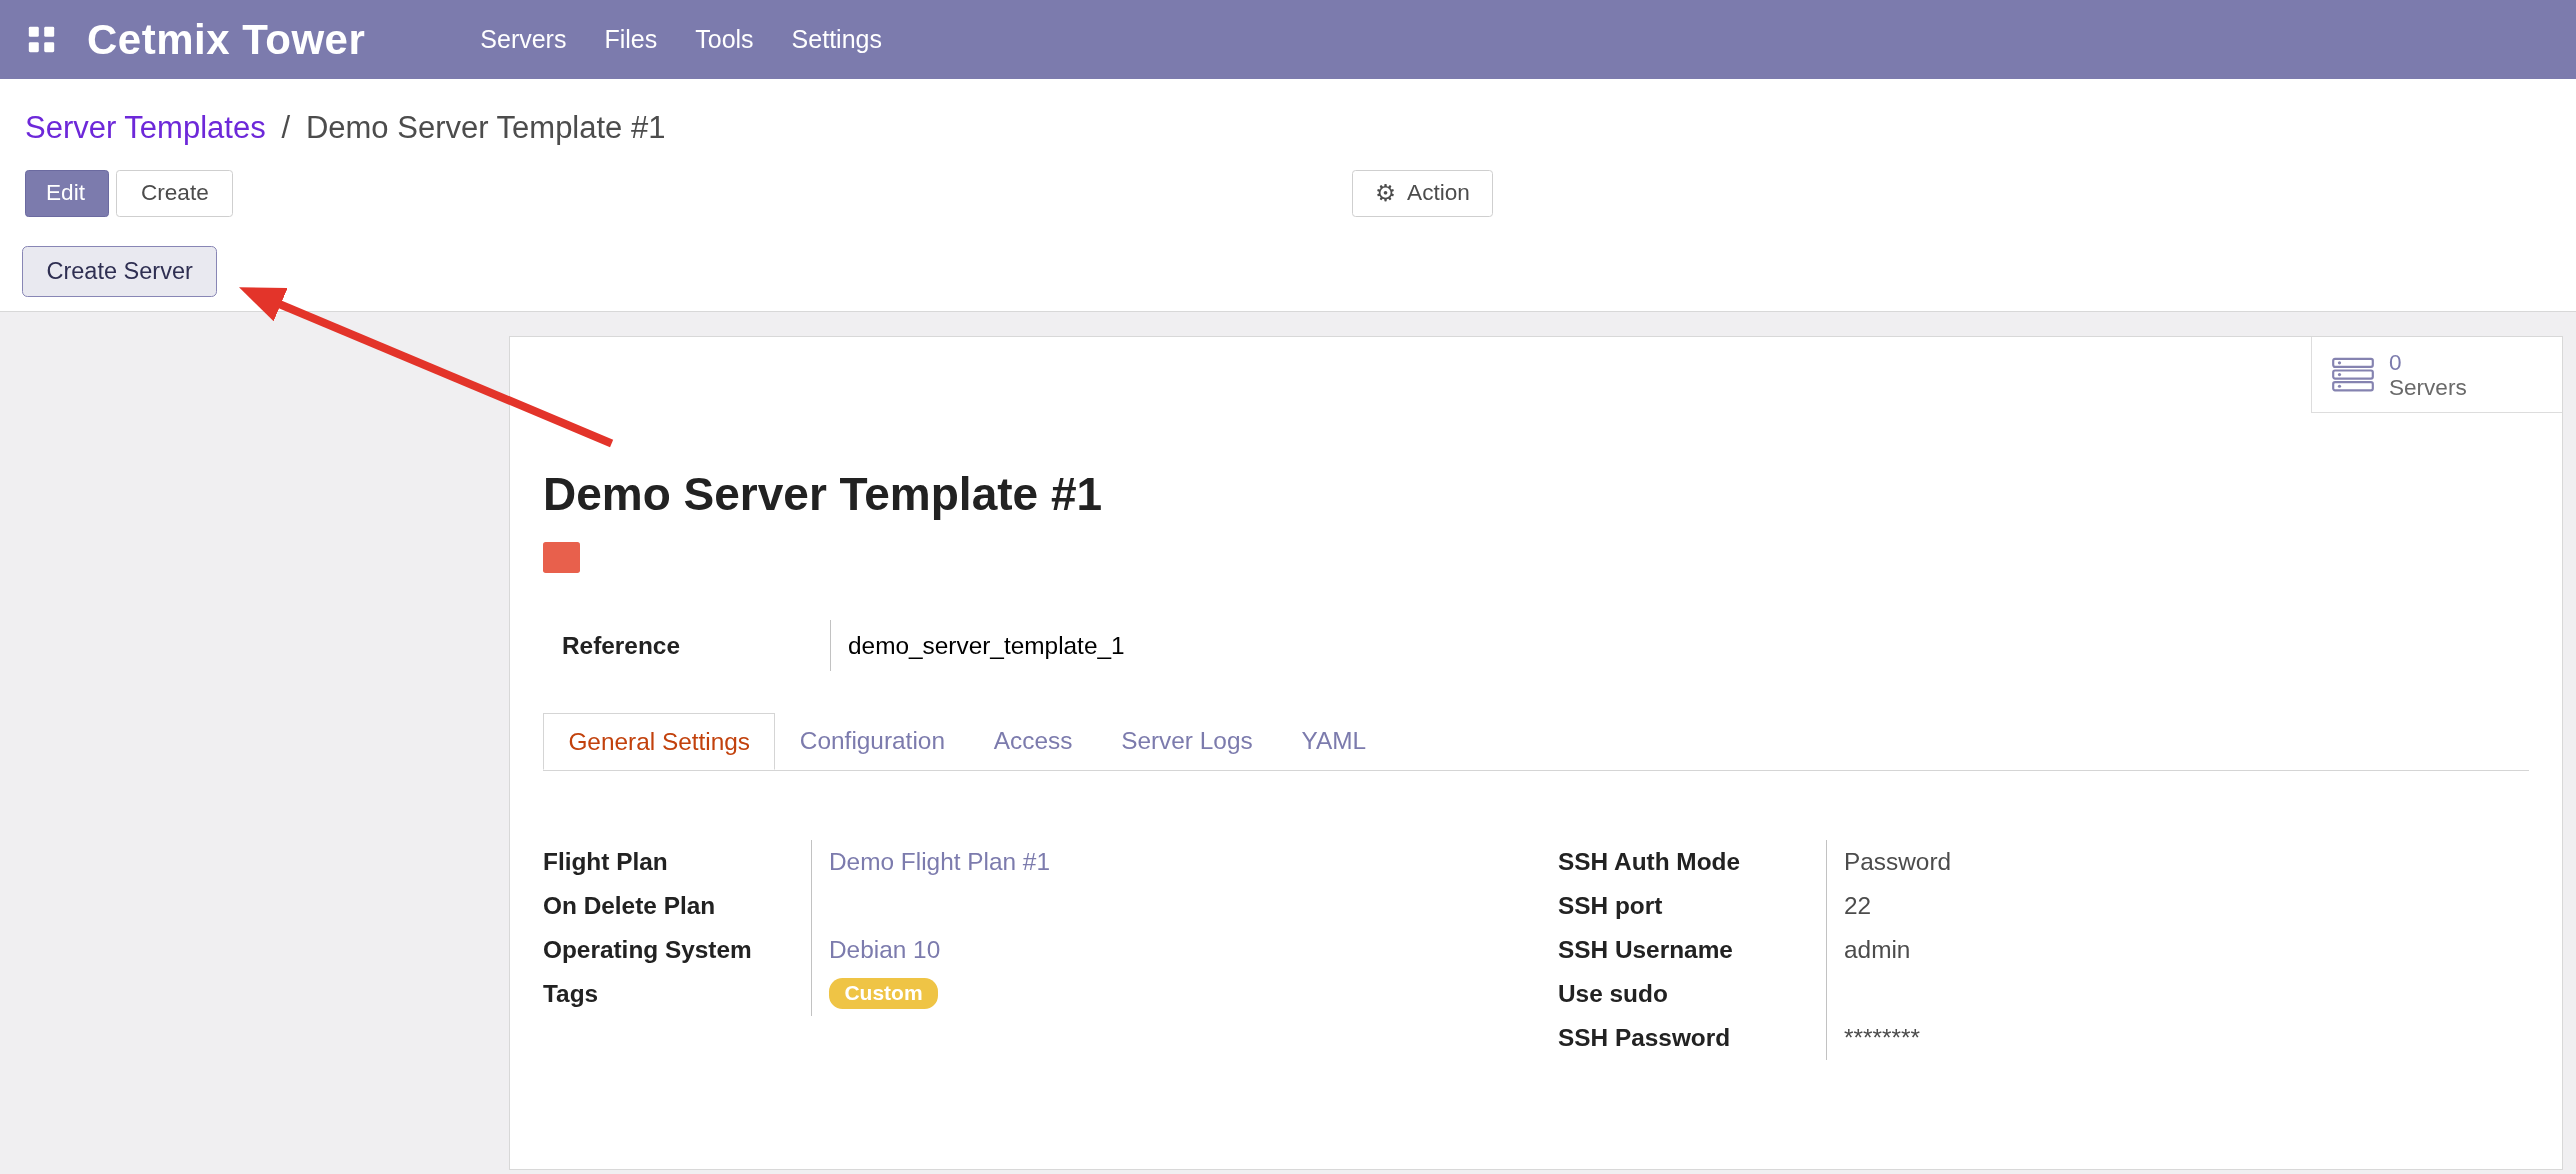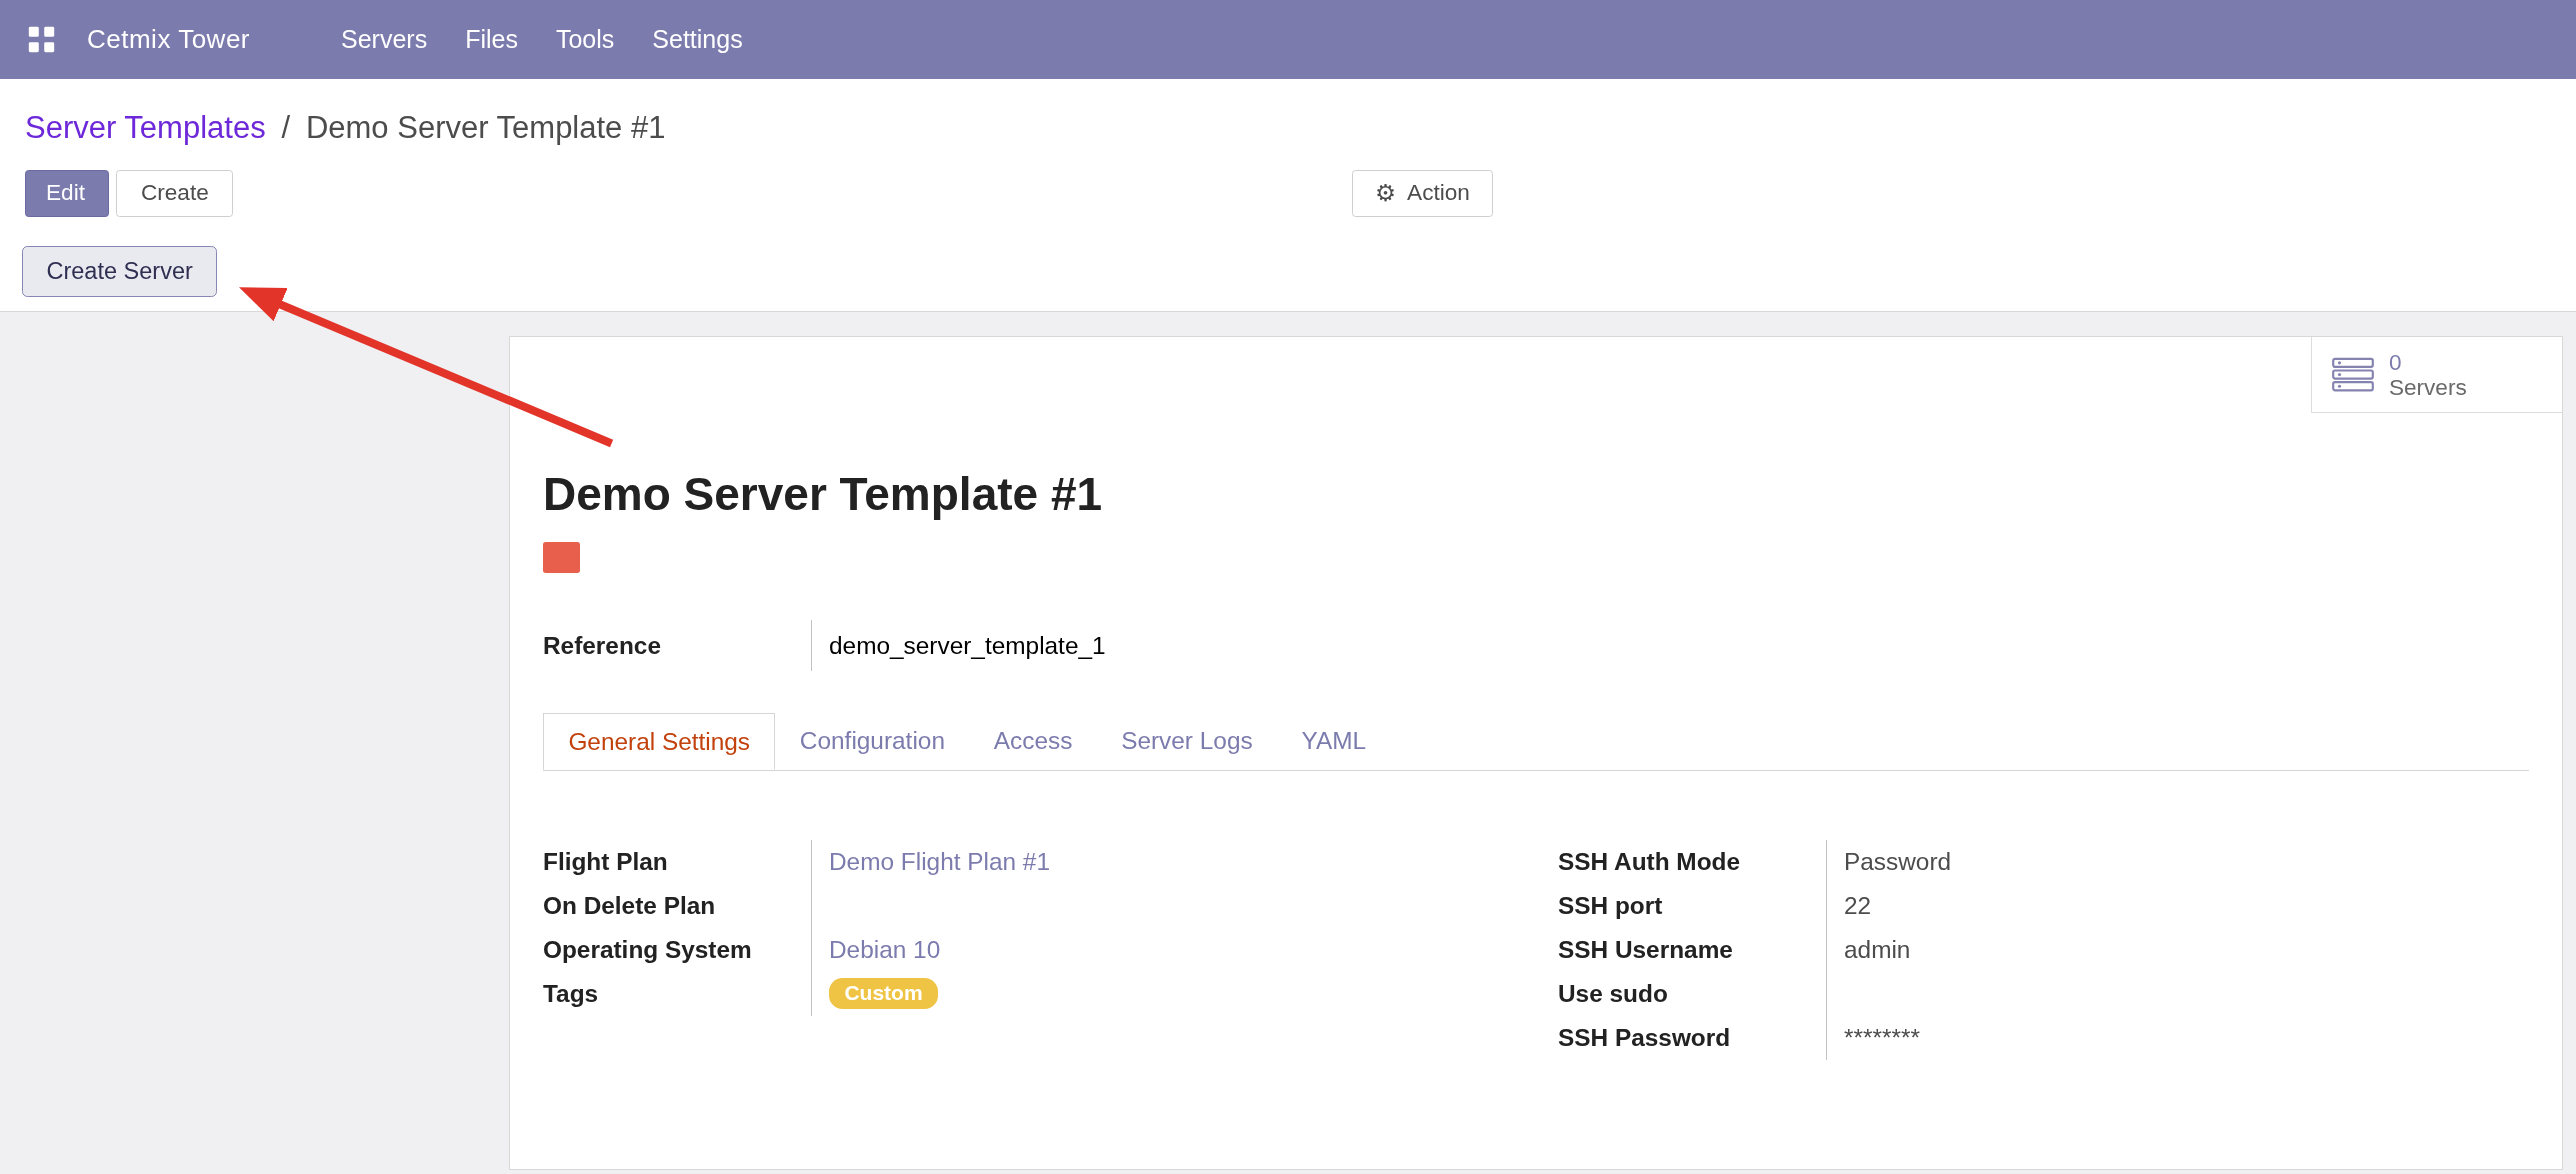--- a/index.html
+++ b/index.html
@@ -15,21 +15,21 @@
   
   .navbar {
     height:79px;
     background:#7c7bad;
     display:flex;
     align-items:center;
     padding:0 27px;
     color:#fff;
   }
   .apps-icon { width:29px; height:29px; margin-right:31px; cursor:pointer; flex:0 0 auto; }
-  .brand { font-size:26px; font-weight:normal; letter-spacing:0.5px; margin-right:72px; cursor:pointer; white-space:nowrap; }
+  .brand { font-size:42px; font-weight:bold; letter-spacing:0.5px; margin-right:96px; cursor:pointer; white-space:nowrap; }
   .nav-menu { display:flex; align-items:center; height:100%; }
   .nav-item {
     font-size:25px;
     padding:0 19px;
     height:100%;
     display:flex;
     align-items:center;
     cursor:pointer;
     white-space:nowrap;
   }
@@ -115,21 +115,21 @@
   }
 
   .field-row { display:flex; align-items:stretch; font-size:24.4px; }
   .f-label { width:268px; font-weight:bold; color:#222; display:flex; align-items:center; }
   .f-value {
     border-left:0.9px solid #c2c2c2;
     padding-left:17px;
     display:flex; align-items:center;
     flex:1; min-height:100%;
   }
-  .reference-row { margin-top:47px; height:51px; }
+  .reference-row { margin-top:47px; height:51px;margin-left:19px; }
   .f-link { color:#7c7bad; cursor:pointer; text-decoration:none; }
   .mono-ish { color:#000000; }
 
   
   .tabs {
     margin-top:42px;
     display:flex;
     border-bottom:0.9px solid #d5d5d5;
   }
   .tab {

